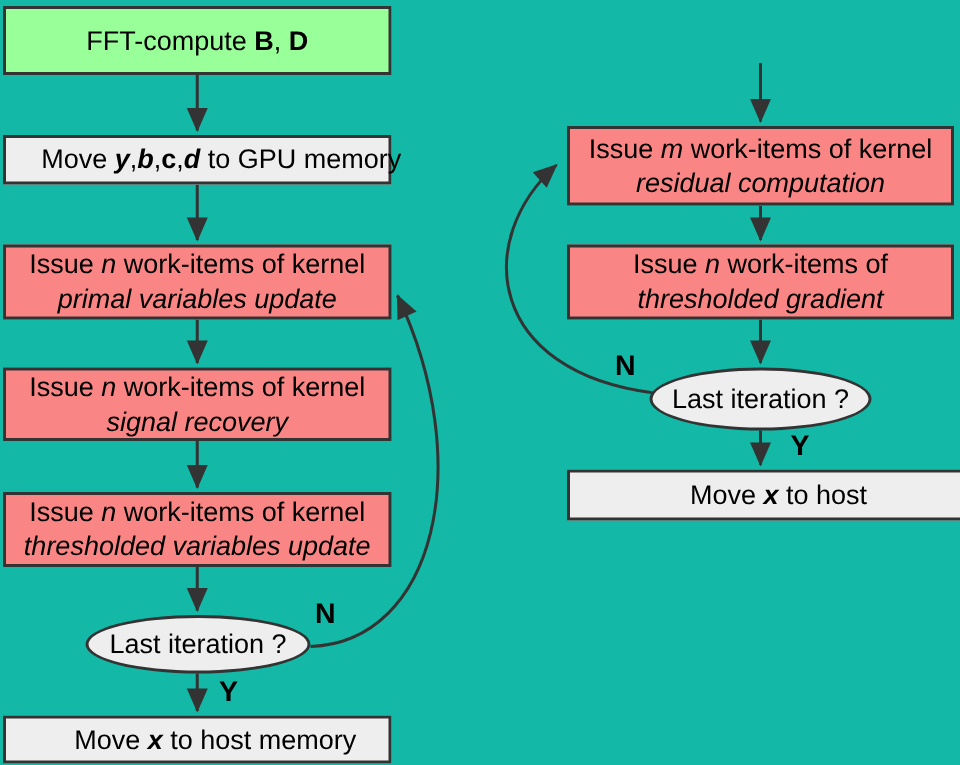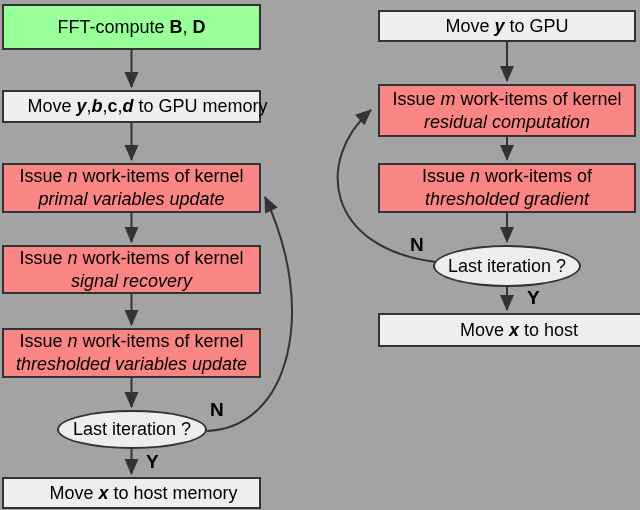--- a/index.html
+++ b/index.html
@@ -1,19 +1,19 @@
 <!DOCTYPE html>
 <html><head>
 <meta charset="utf-8">
 <style>
   html,body{margin:0;padding:0;background:#ffffff;}
   .stage{
     position:relative;
     width:640px;height:510px;
-    background:#a3a3a3;
+    background:#14b8a6;
     font-family:"Liberation Sans", sans-serif;
     color:#000;
     overflow:hidden;
   }
   .arrow-layer{
     position:absolute;left:0;top:0;width:640px;height:510px;
     pointer-events:none;
   }
   .node{
     position:absolute;
@@ -97,23 +97,20 @@
       <div><span>Last iteration ?</span></div>
     </div>
 
   <div class="node gray" style="left:2px;top:477px;width:259px;height:32px;padding-left:24px;">
       <div><span>Move </span><span class="s-bi">x</span><span> to host memory</span></div>
     </div>
 
   <div class="edge-label" style="left:210px;top:400px;">N</div>
   <div class="edge-label" style="left:146px;top:452px;">Y</div>
 
-  <div class="node gray" style="left:378px;top:10px;width:258px;height:32px;">
-      <div><span>Move </span><span class="s-bi">y</span><span> to GPU</span></div>
-    </div>
 
   <div class="node red" style="left:378px;top:84px;width:258px;height:53px;text-align:center;">
       <div><span>Issue </span><span class="s-i">m</span><span> work-items of kernel</span></div>
       <div><span class="s-i">residual computation</span></div>
     </div>
 
   <div class="node red" style="left:378px;top:163px;width:258px;height:50px;">
       <div><span>Issue </span><span class="s-i">n</span><span> work-items of</span></div>
       <div><span class="s-i">thresholded gradient</span></div>
     </div>

